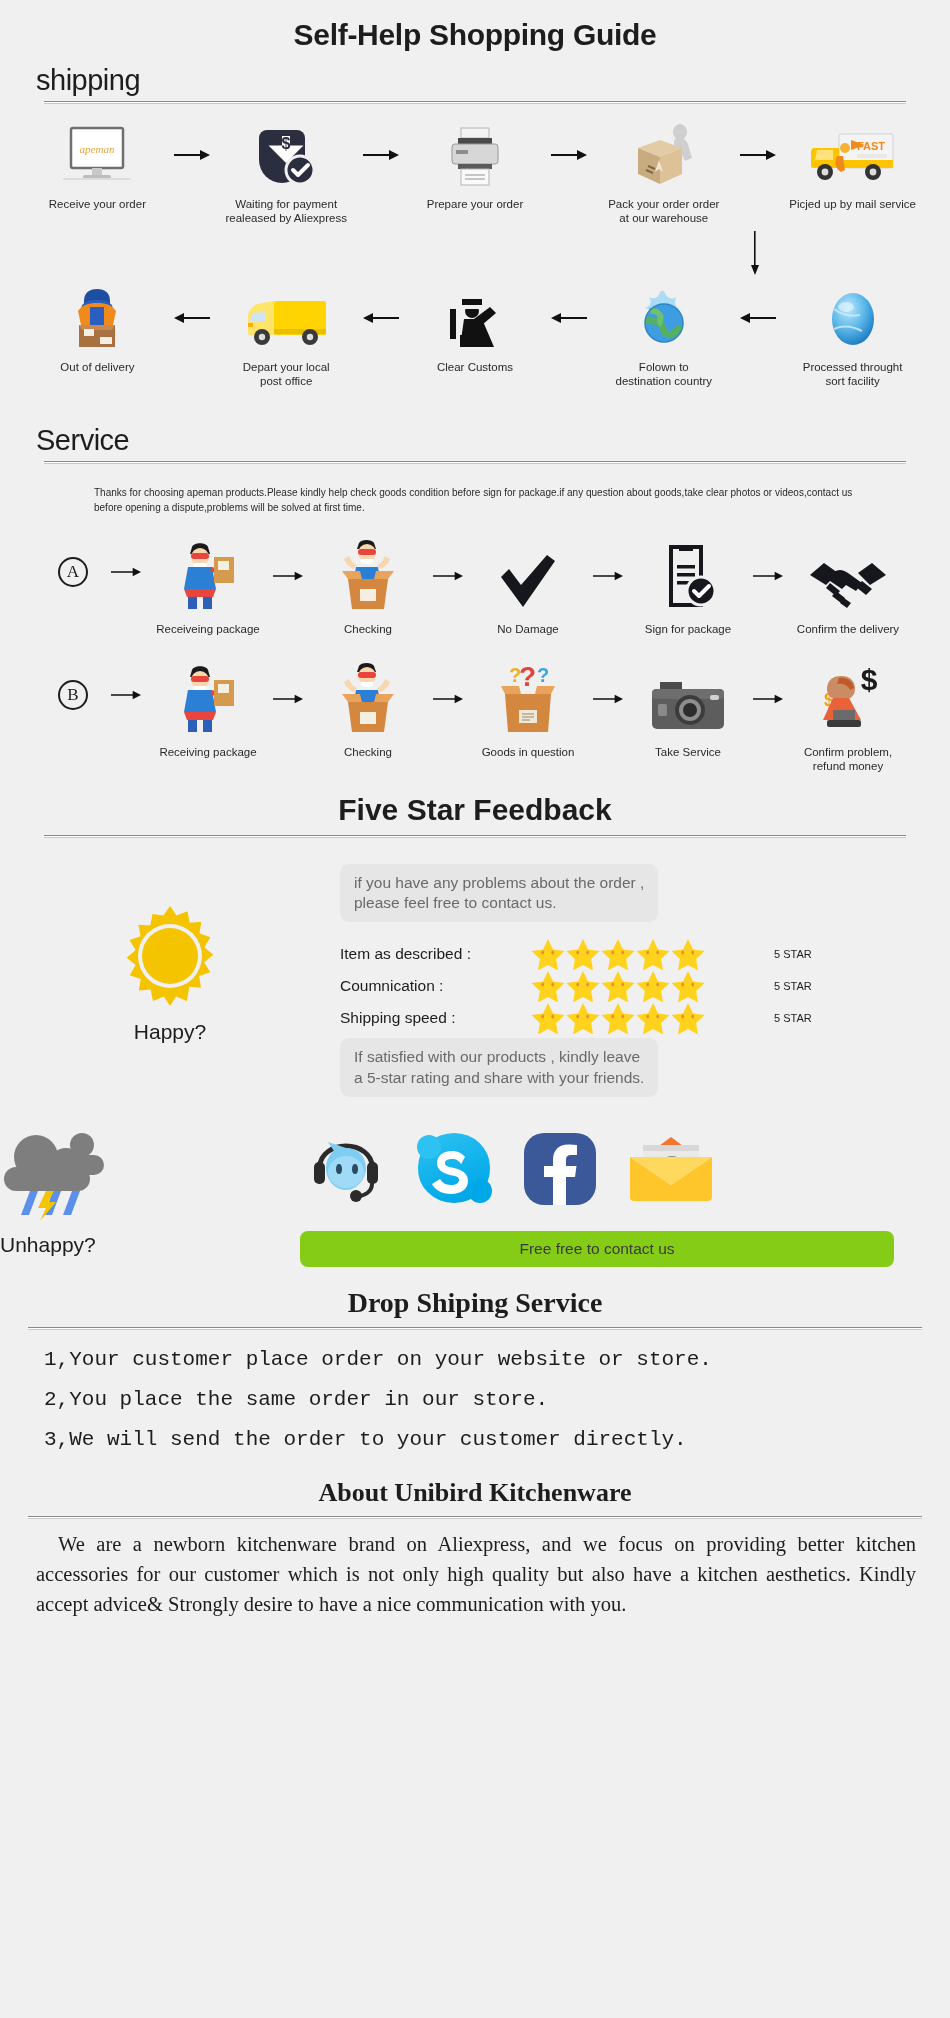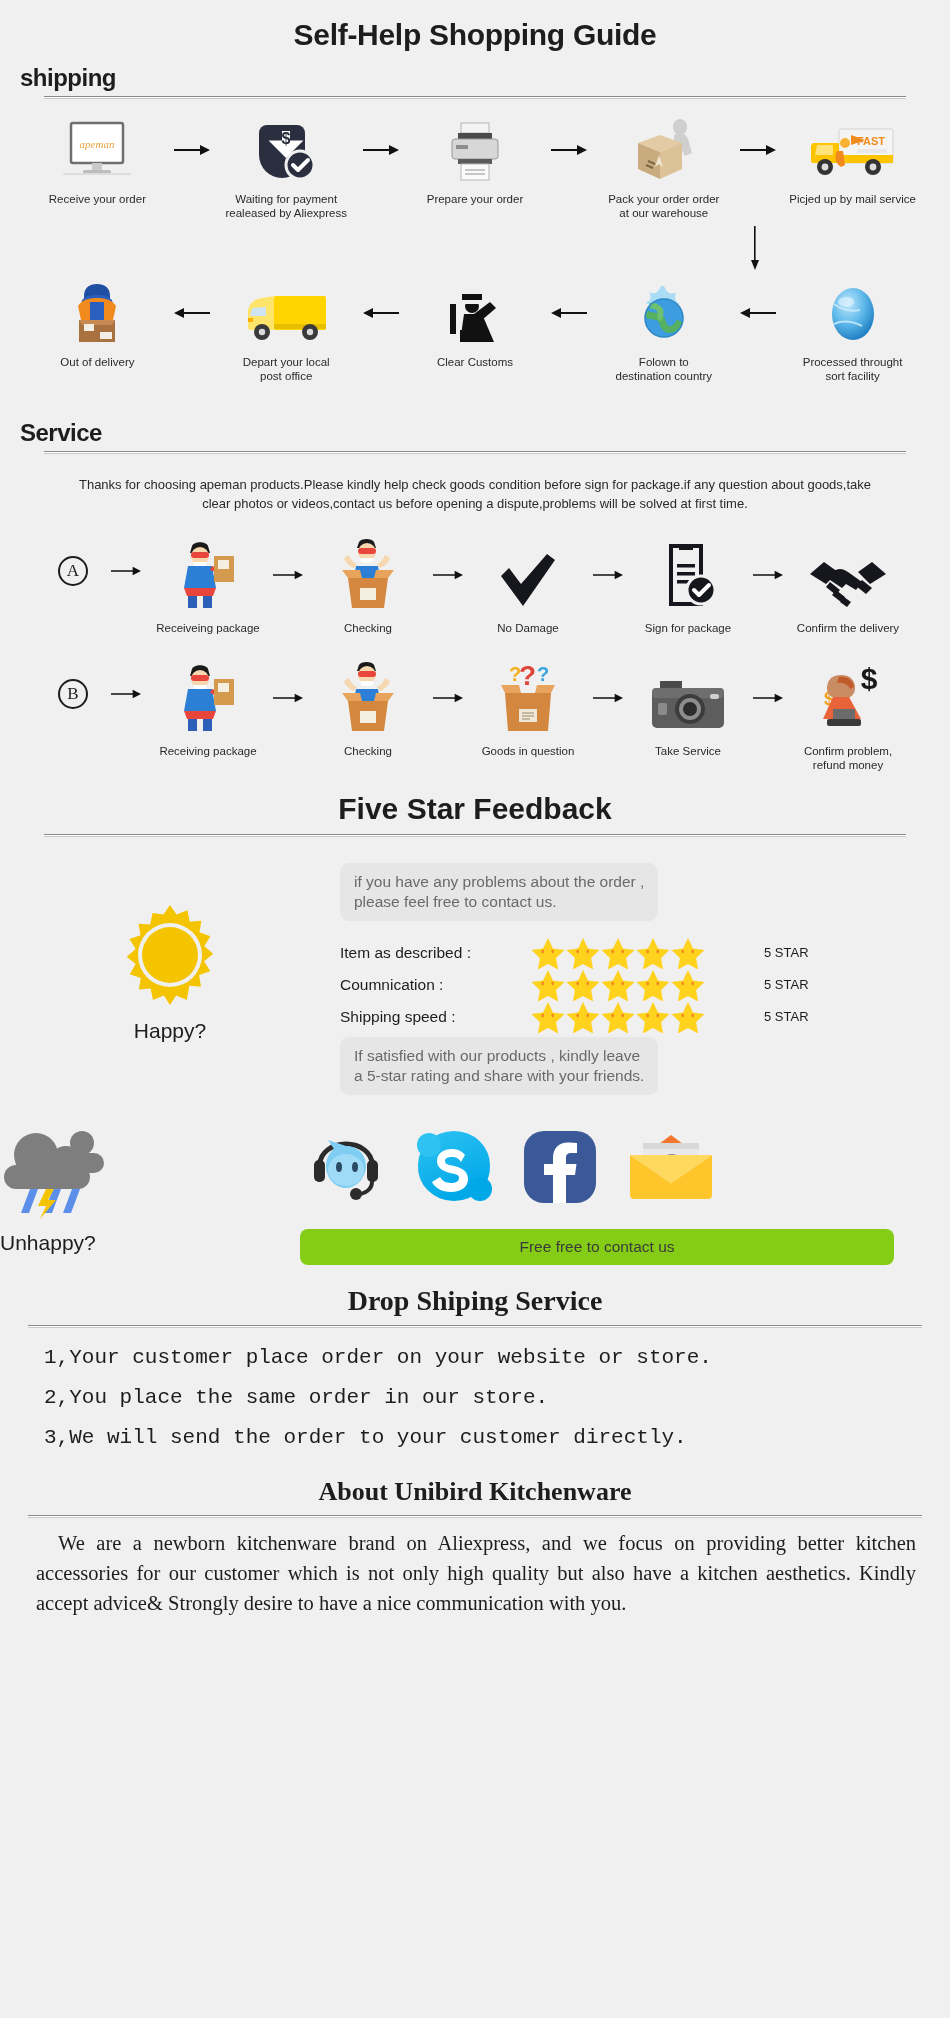--- a/index.html
+++ b/index.html
@@ -15,23 +15,23 @@
   
   .main-title {
     text-align: center;
     font-size: 30px;
     font-weight: bold;
     letter-spacing: -0.3px;
     padding-top: 18px;
     font-family: "Liberation Sans", sans-serif;
   }
   .section-head {
-    font-size: 24px;
-    font-weight: bold;
-    padding: 12px 0 4px 20px;
+    font-size: 29px;
+    font-weight: normal;
+    padding: 12px 0 4px 36px;
     letter-spacing: -0.5px;
   }
   .rule {
     height: 3px;
     margin: 0 44px;
     border-top: 1px solid #8a8a8a;
     border-bottom: 1px solid #c9c9c9;
     background: #ffffff;
   }
   .center-title {
@@ -83,25 +83,25 @@
     align-items: center;
     justify-content: center;
     height: 66px;
     flex: 0 0 auto;
   }
   .arrow svg { display: block; }
   .vert-arrow { display: flex; justify-content: center; padding: 6px 0 0; }
 
   
   .service-note {
-    font-size: 13px;
+    font-size: 10px;
     line-height: 1.45;
-    text-align: center;
+    text-align: left;
     color: #2a2a2a;
-    padding: 22px 74px 0;
+    padding: 22px 94px 0;
   }
   .badge-letter {
     width: 30px; height: 30px;
     border: 2px solid #1d1d1d;
     border-radius: 50%;
     display: flex; align-items: center; justify-content: center;
     font-size: 17px; font-weight: normal;
     font-family: "Liberation Serif", serif;
   }
   .letter-cell { width: 60px; display:flex; align-items:center; justify-content:center; height:66px;}
@@ -141,21 +141,21 @@
   .rating-rows { padding: 16px 0 4px 0; }
   .rating-row {
     display: flex;
     align-items: center;
     height: 31px;
     margin-bottom: 1px;
     gap: 45px;
   }
   .rating-name { width: 146px; font-size: 15.5px; color: #1d1d1d; }
   .stars { width: 186px; display: flex; gap: 1px; }
-  .rating-val { font-size: 13px; color: #1d1d1d; margin-left: 2px; }
+  .rating-val { font-size: 11px; color: #1d1d1d; margin-left: 12px; }
 
   .contact-block { display: flex; align-items: flex-start; padding: 28px 0 0; }
   .cb-left { width: 300px; display: flex; flex-direction: column; align-items: flex-start; }
   .cb-right { flex: 1; padding-right: 56px; }
   .icon-row { display: flex; align-items: center; gap: 26px; padding-left: 4px; height: 92px;}
   .contact-bar {
     background: #84cc16;
     border-radius: 8px;
     text-align: center;
     font-size: 15.5px;

